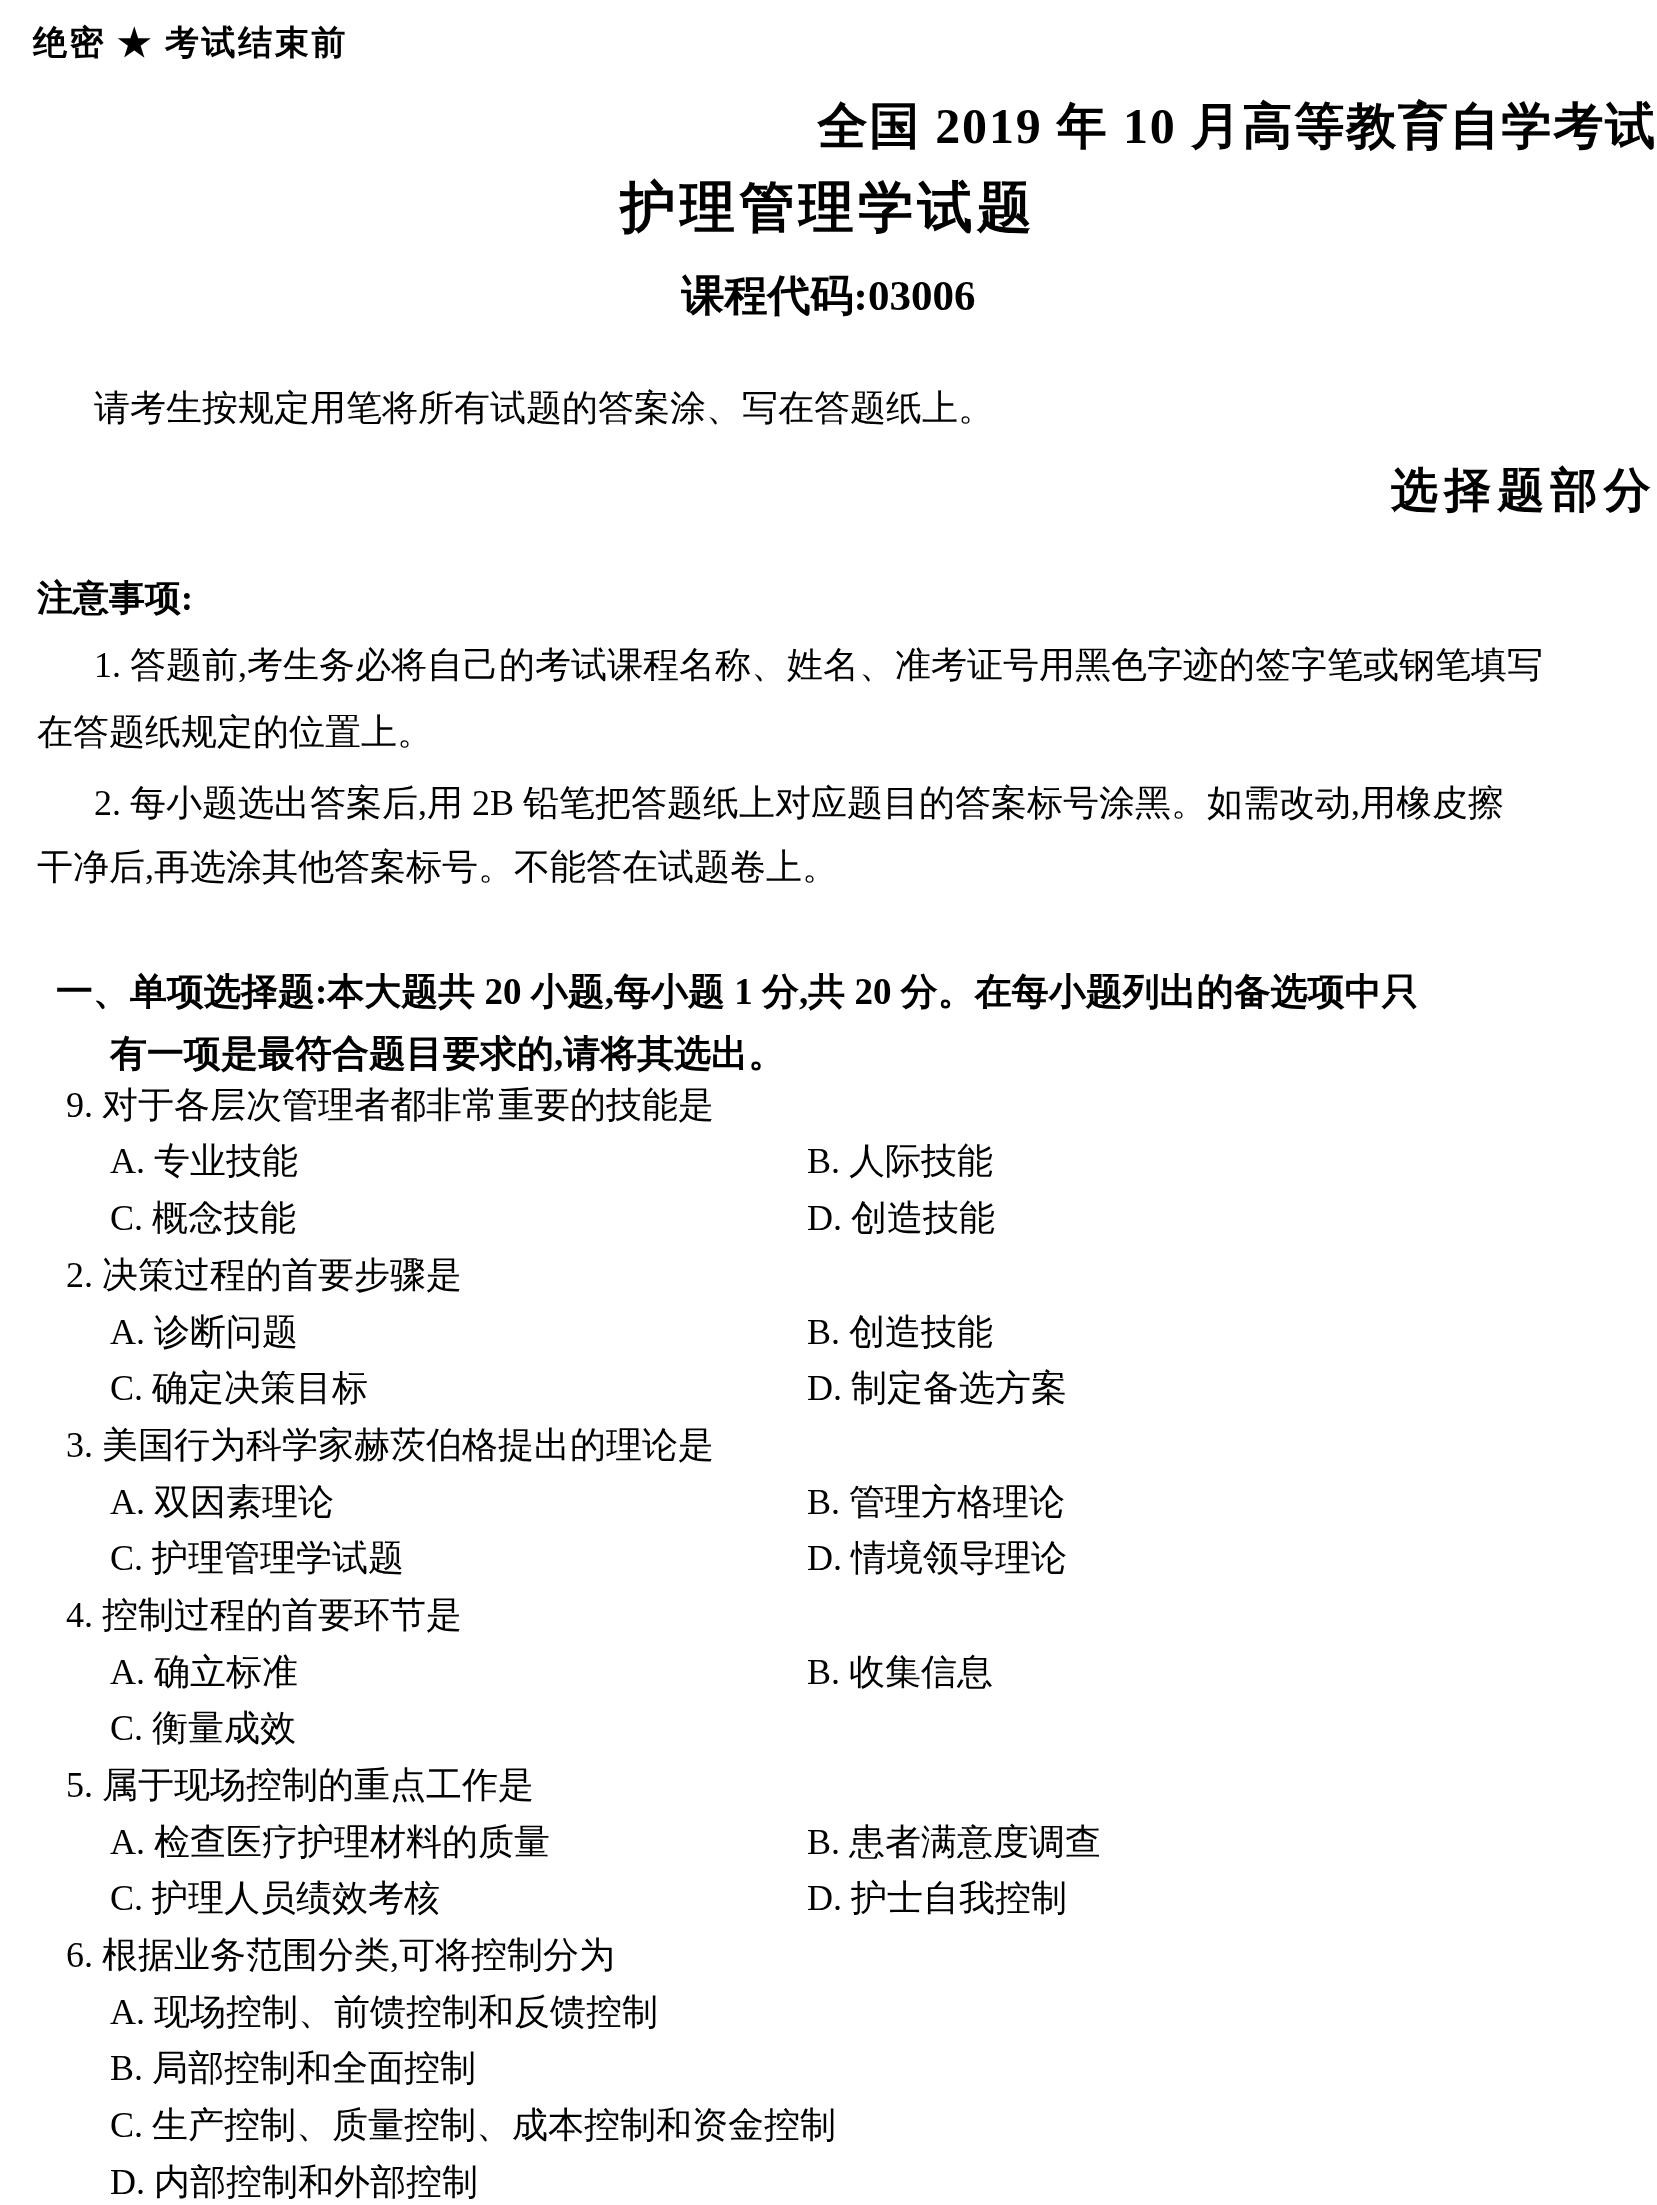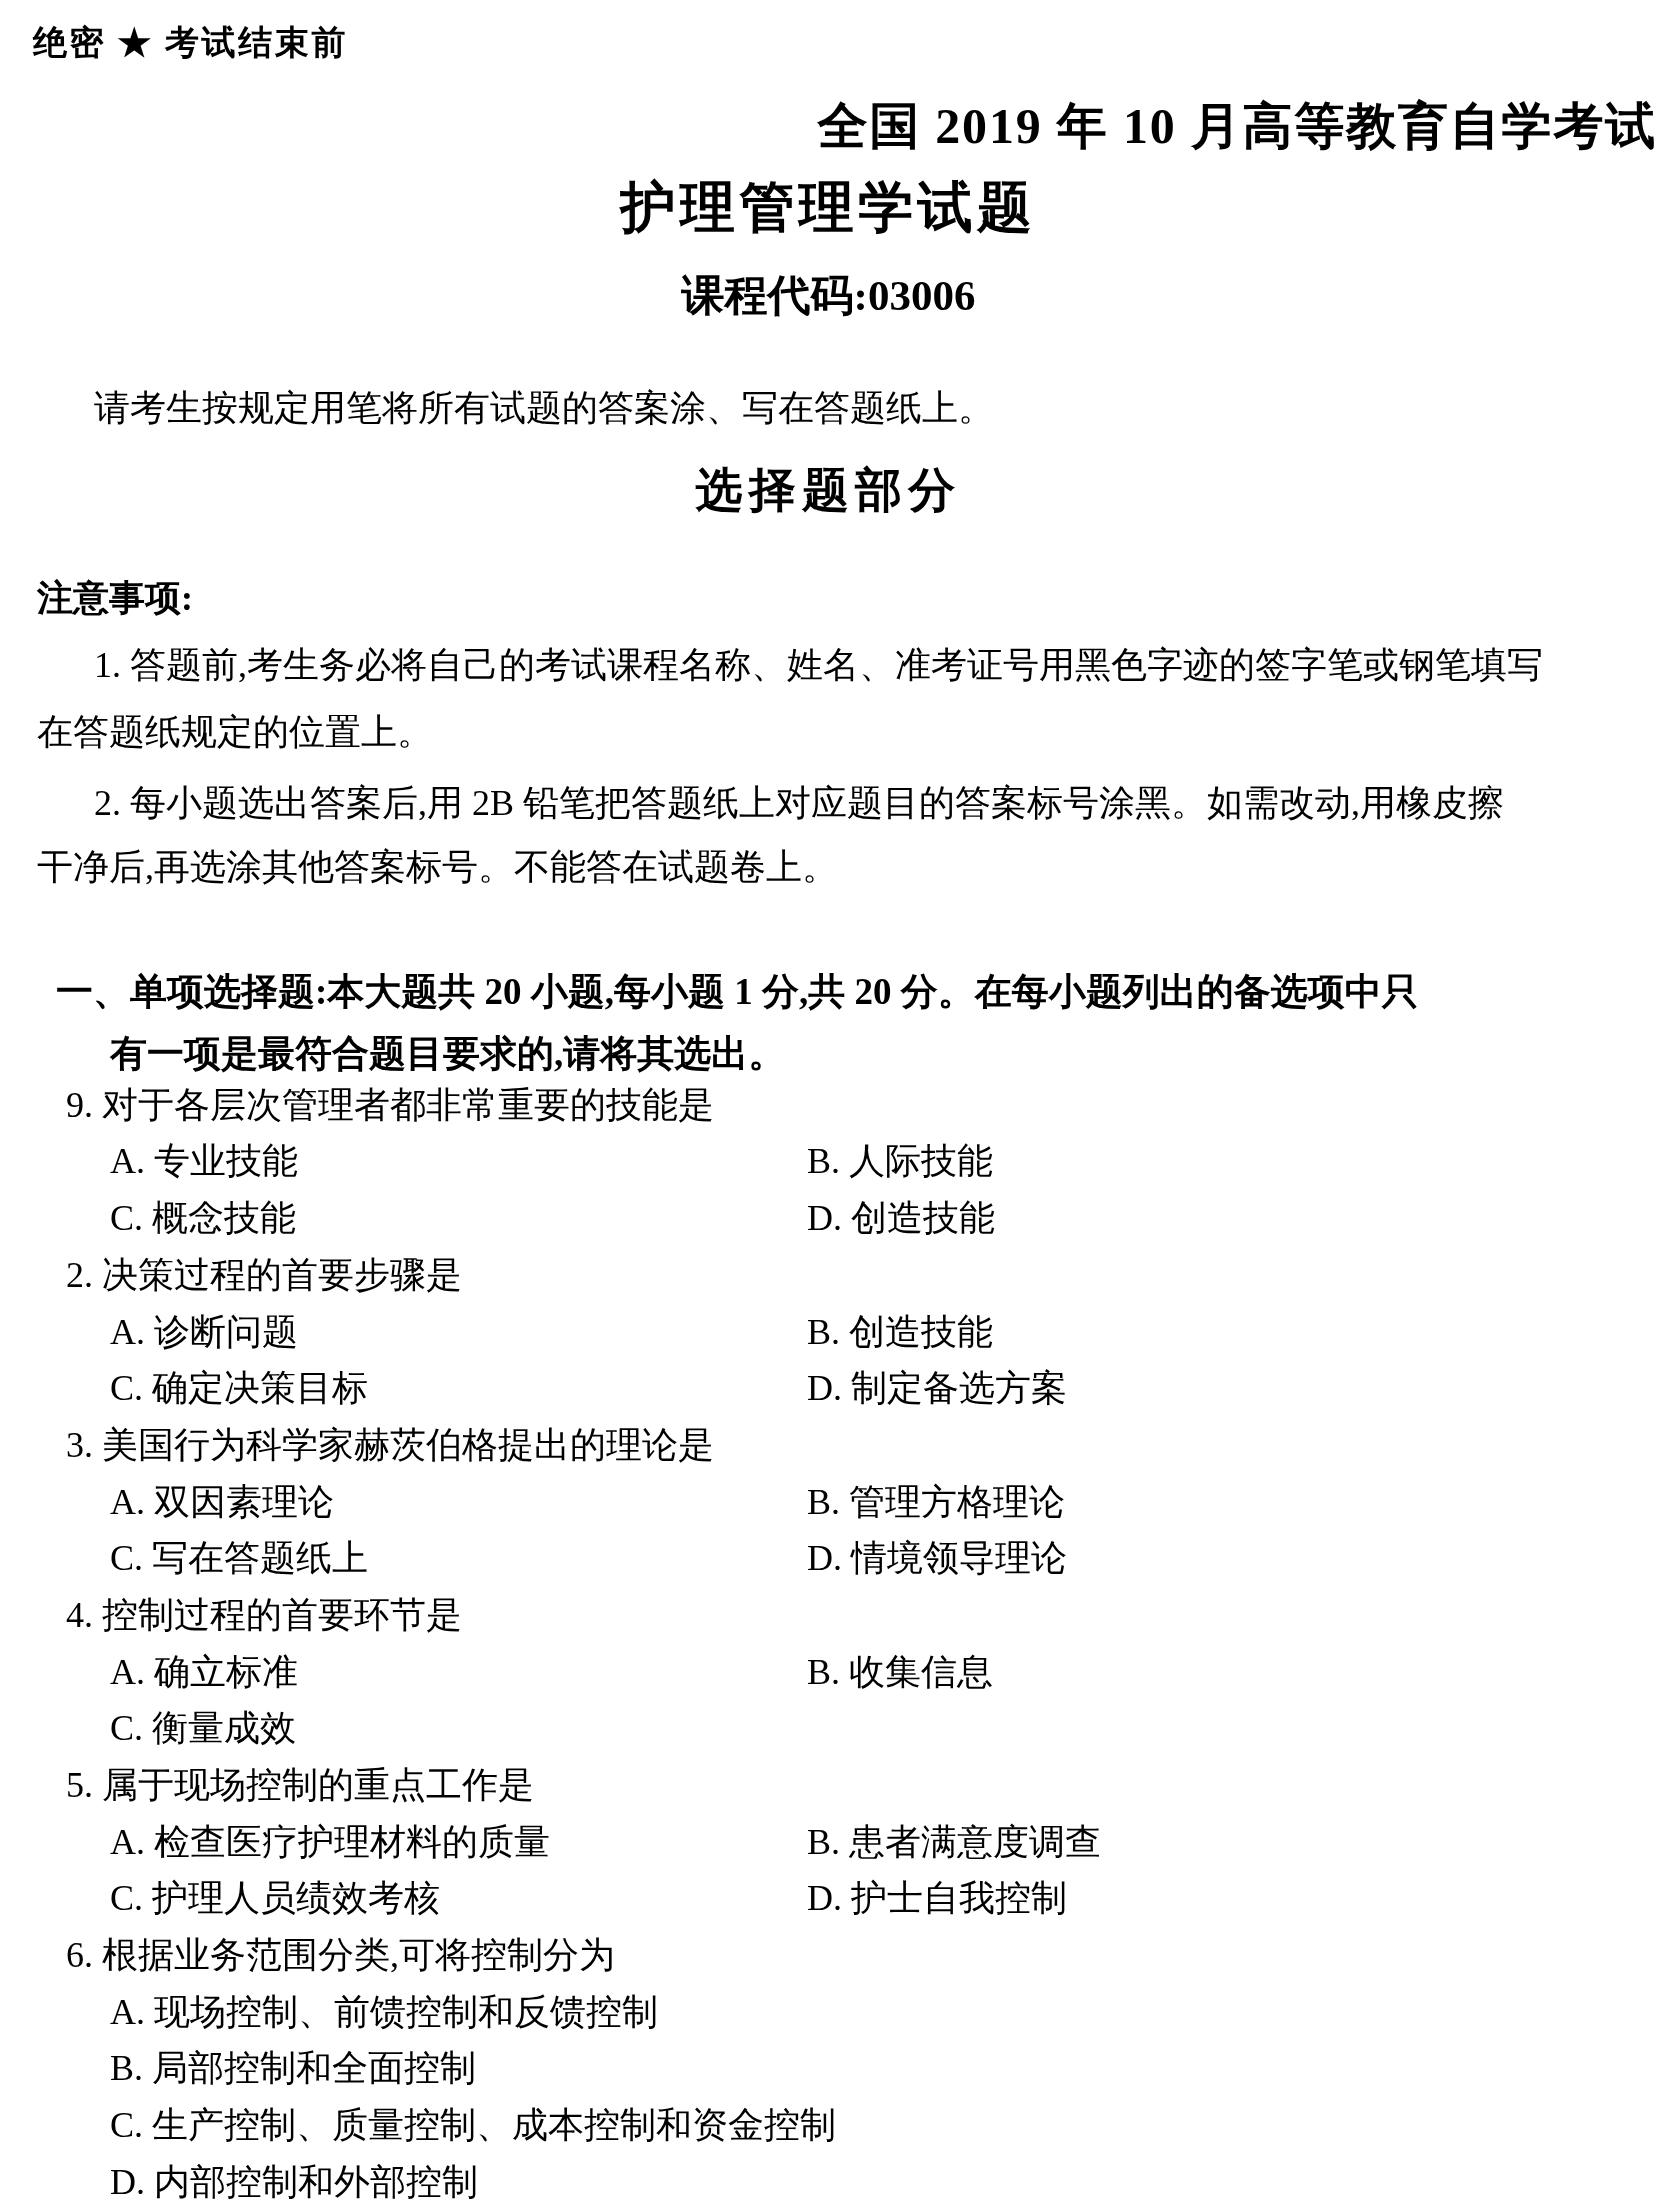--- a/index.html
+++ b/index.html
@@ -49,21 +49,21 @@
     line-height: 53px;
   }
   .instruction {
     margin-top: 62px;
     margin-left: 94px;
     font-size: 36px;
     line-height: 49px;
   }
   .section-title {
     margin-top: 26.5px;
-    text-align: center;
+    text-align: right;
     font-size: 47px;
     font-weight: bold;
     line-height: 62px;
     letter-spacing: 6.2px;
   }
   .notes-heading {
     margin-top: 53px;
     margin-left: 37px;
     font-size: 36px;
     font-weight: bold;
@@ -149,21 +149,21 @@
     <div class="opt">A. 诊断问题</div>
     <div class="opt">B. 创造技能</div>
     <div class="opt">C. 确定决策目标</div>
     <div class="opt">D. 制定备选方案</div>
   </div>
 
   <div class="q-stem">3. 美国行为科学家赫茨伯格提出的理论是</div>
   <div class="options-grid">
     <div class="opt">A. 双因素理论</div>
     <div class="opt">B. 管理方格理论</div>
-    <div class="opt">C. 写在答题纸上</div>
+    <div class="opt">C. 护理管理学试题</div>
     <div class="opt">D. 情境领导理论</div>
   </div>
 
   <div class="q-stem">4. 控制过程的首要环节是</div>
   <div class="options-grid">
     <div class="opt">A. 确立标准</div>
     <div class="opt">B. 收集信息</div>
     <div class="opt">C. 衡量成效</div>
   </div>
 

